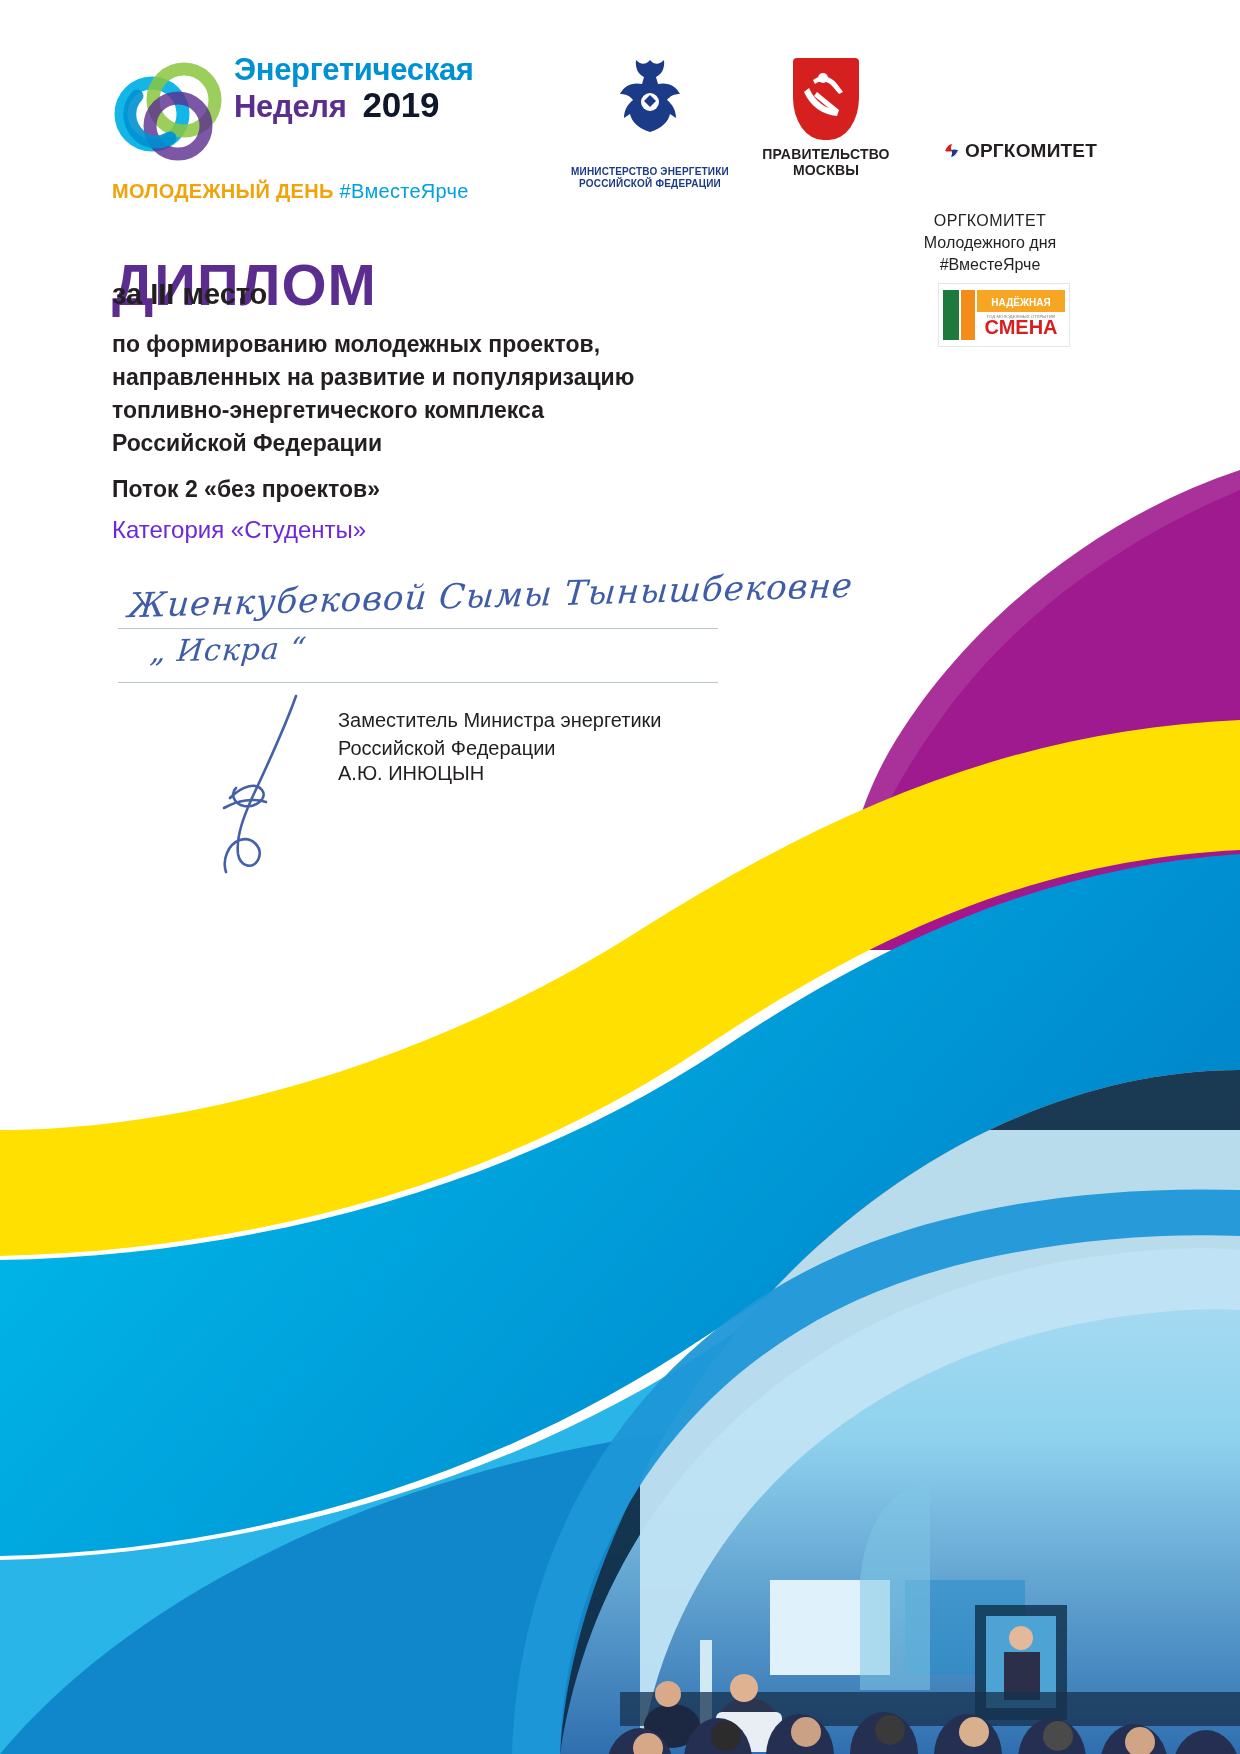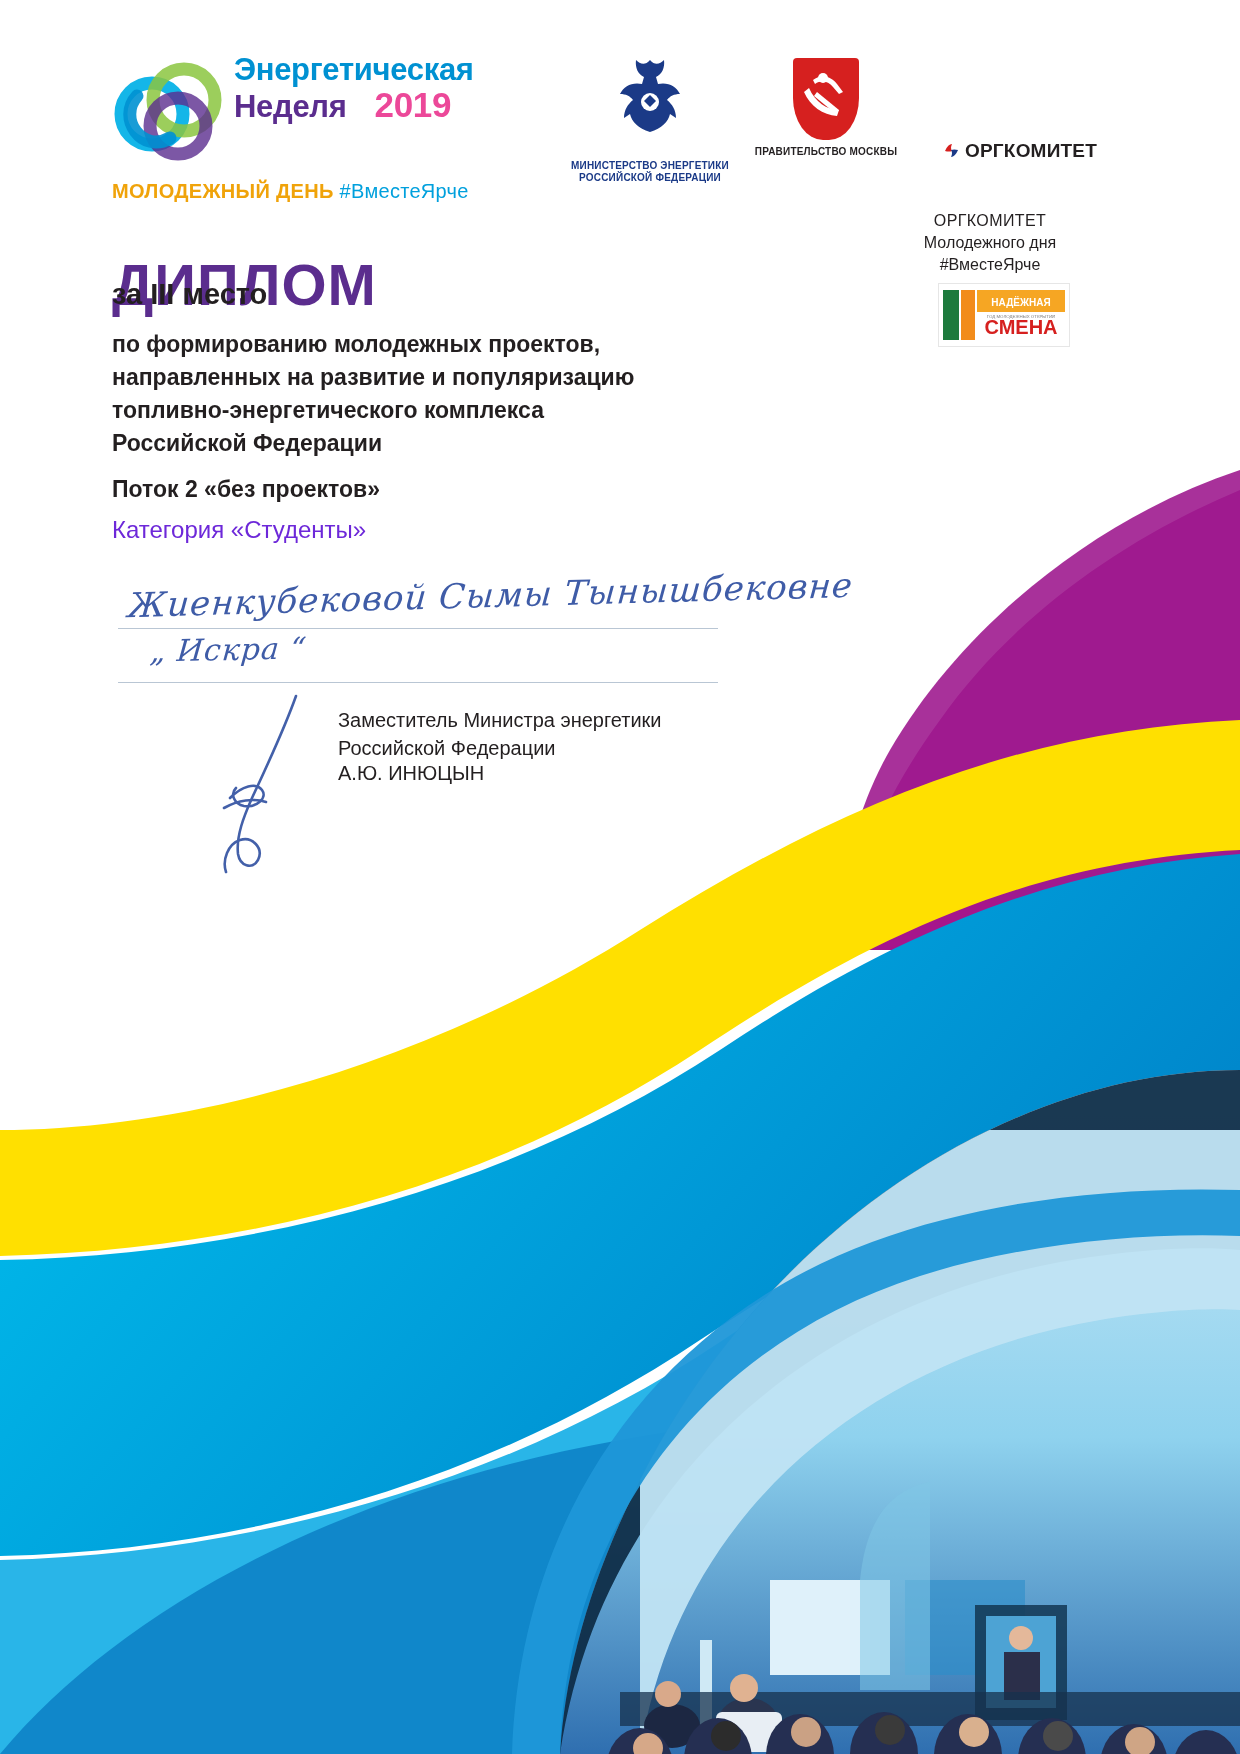--- a/index.html
+++ b/index.html
@@ -54,23 +54,23 @@
   .rew-line {
     font-weight: bold;
     font-size: 31px;
     line-height: 35px;
     letter-spacing: -0.3px;
     color: #5b2d8e;
   }
   .rew-line.l2 { color: #0091d2; }
   .rew-line.l3 { color: #8bc53f; }
   .rew-line.l3 .year {
-    color: #ec4899;
+    color: #0f172a;
     font-size: 35px;
-    margin-left: 28px;
+    margin-left: 16px;
   }
   .rew-line.l3 .nedelya { color: #5b2d8e; }
 
   .mol-day {
     position: absolute;
     left: 112px;
     top: 140px;
     font-size: 20px;
     font-weight: bold;
     letter-spacing: 0.3px;
@@ -79,21 +79,21 @@
   .mol-day .m2 { color: #00a0dd; font-weight: normal; margin-left: 6px; }
 
   .emblem-min {
     position: absolute;
     left: 560px;
     top: 10px;
     width: 180px;
     text-align: center;
   }
   .emblem-min .cap {
-    margin-top: 14px;
+    margin-top: 20px;
     font-size: 10px;
     font-weight: bold;
     line-height: 12px;
     color: #1b3a87;
     letter-spacing: 0.2px;
   }
 
   .emblem-msk {
     position: absolute;
     left: 746px;
@@ -104,21 +104,21 @@
   .emblem-msk .shield {
     width: 66px;
     height: 82px;
     margin: 0 auto;
     background: #d6201f;
     border-radius: 4px 4px 30px 30px / 4px 4px 42px 42px;
     position: relative;
   }
   .emblem-msk .cap {
     margin-top: 6px;
-    font-size: 10px;
+    font-size: 14px;
     font-weight: bold;
     color: #231f20;
     letter-spacing: 0.2px;
   }
 
   .roscongress {
     position: absolute;
     left: 1020px;
     top: 100px;
     transform: translateX(-50%);

